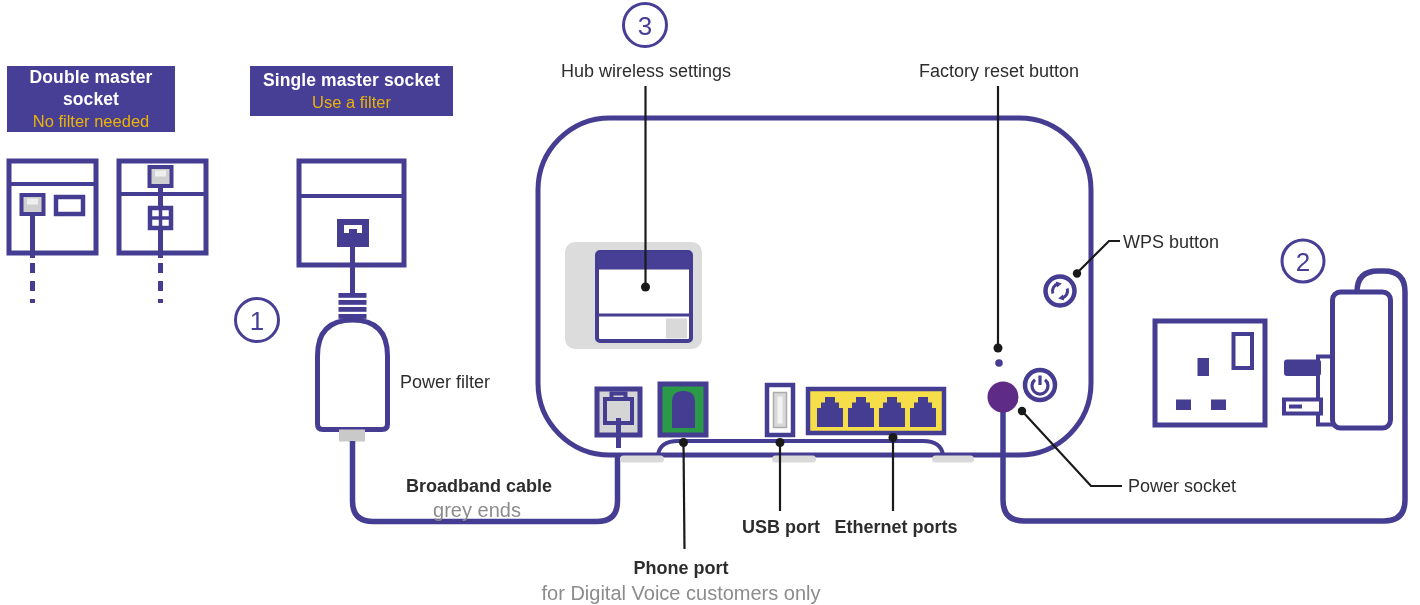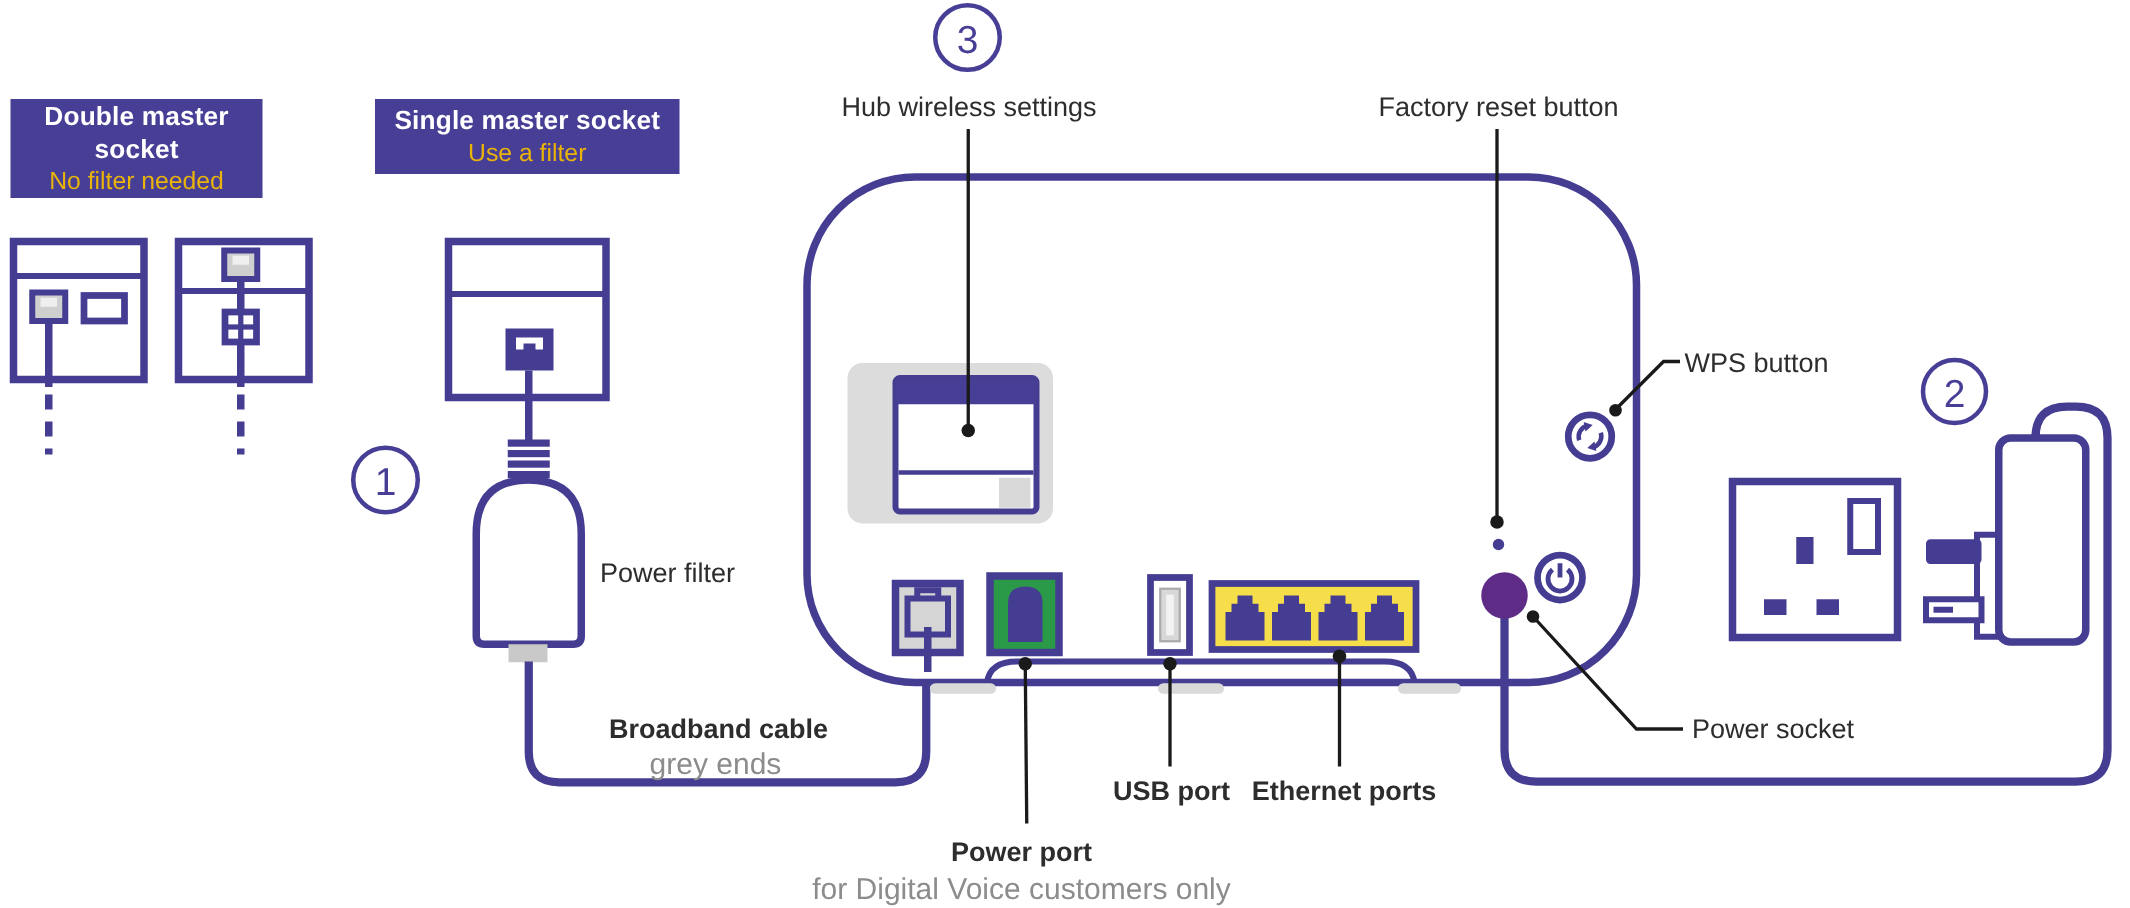--- a/index.html
+++ b/index.html
@@ -197,16 +197,16 @@
 
   <div class="lbl center" style="left:646px; top:62px;">Hub wireless settings</div>
   <div class="lbl center" style="left:999px; top:62px;">Factory reset button</div>
   <div class="lbl" style="left:1123px; top:233px;">WPS button</div>
   <div class="lbl" style="left:1128px; top:477px;">Power socket</div>
   <div class="lbl" style="left:400px; top:373px;">Power filter</div>
   <div class="lbl bold center" style="left:479px; top:477px;">Broadband cable</div>
   <div class="lbl grey center" style="left:477px; top:500px;">grey ends</div>
   <div class="lbl bold center" style="left:781px; top:518px;">USB port</div>
   <div class="lbl bold center" style="left:896px; top:518px;">Ethernet ports</div>
-  <div class="lbl bold center" style="left:681px; top:559px;">Power port</div>
+  <div class="lbl bold center" style="left:681px; top:559px;">Phone port</div>
   <div class="lbl grey center" style="left:681px; top:583px;">for Digital Voice customers only</div>
 
 </div>
 
 </body></html>

